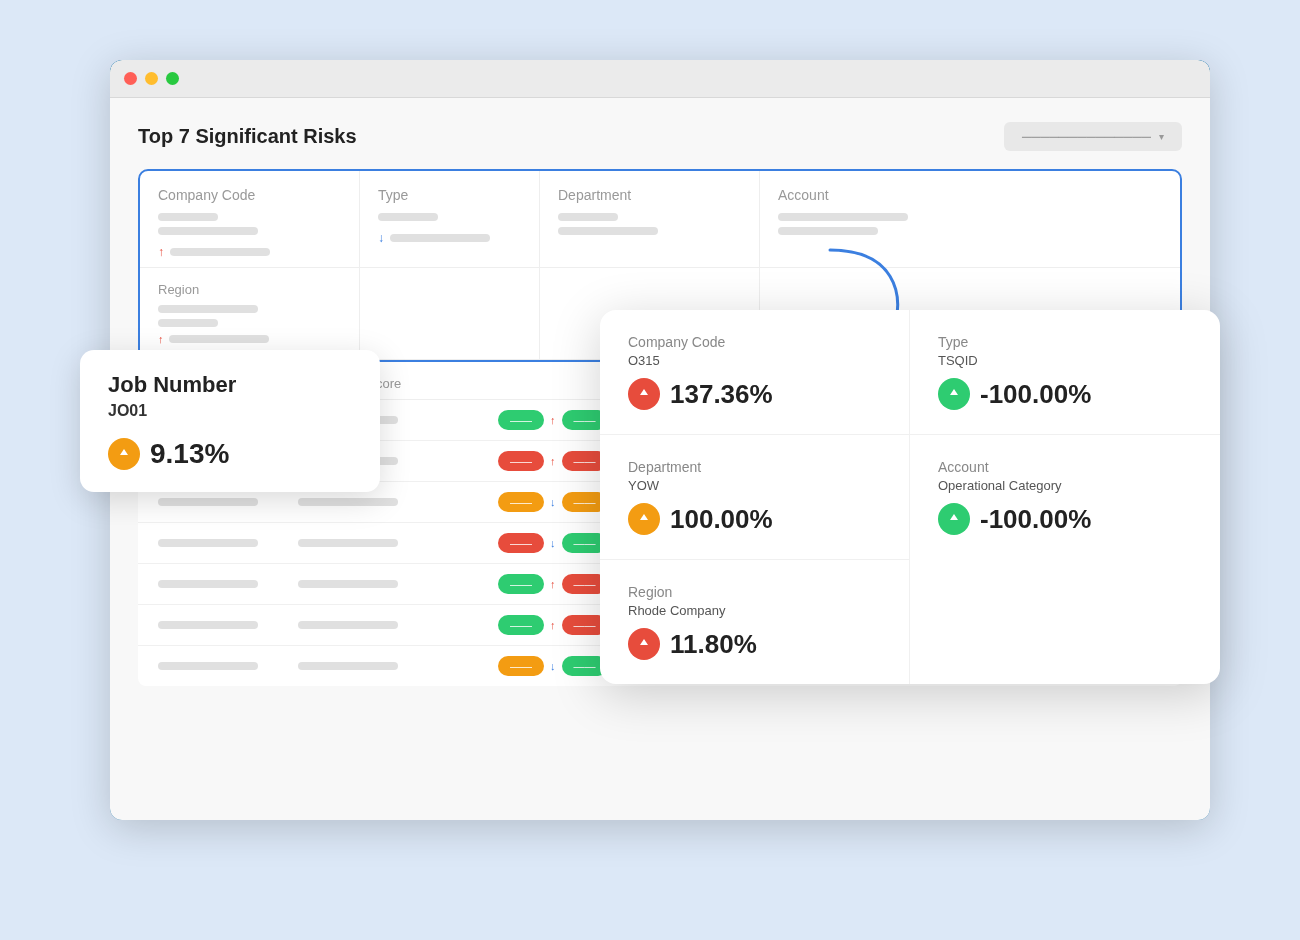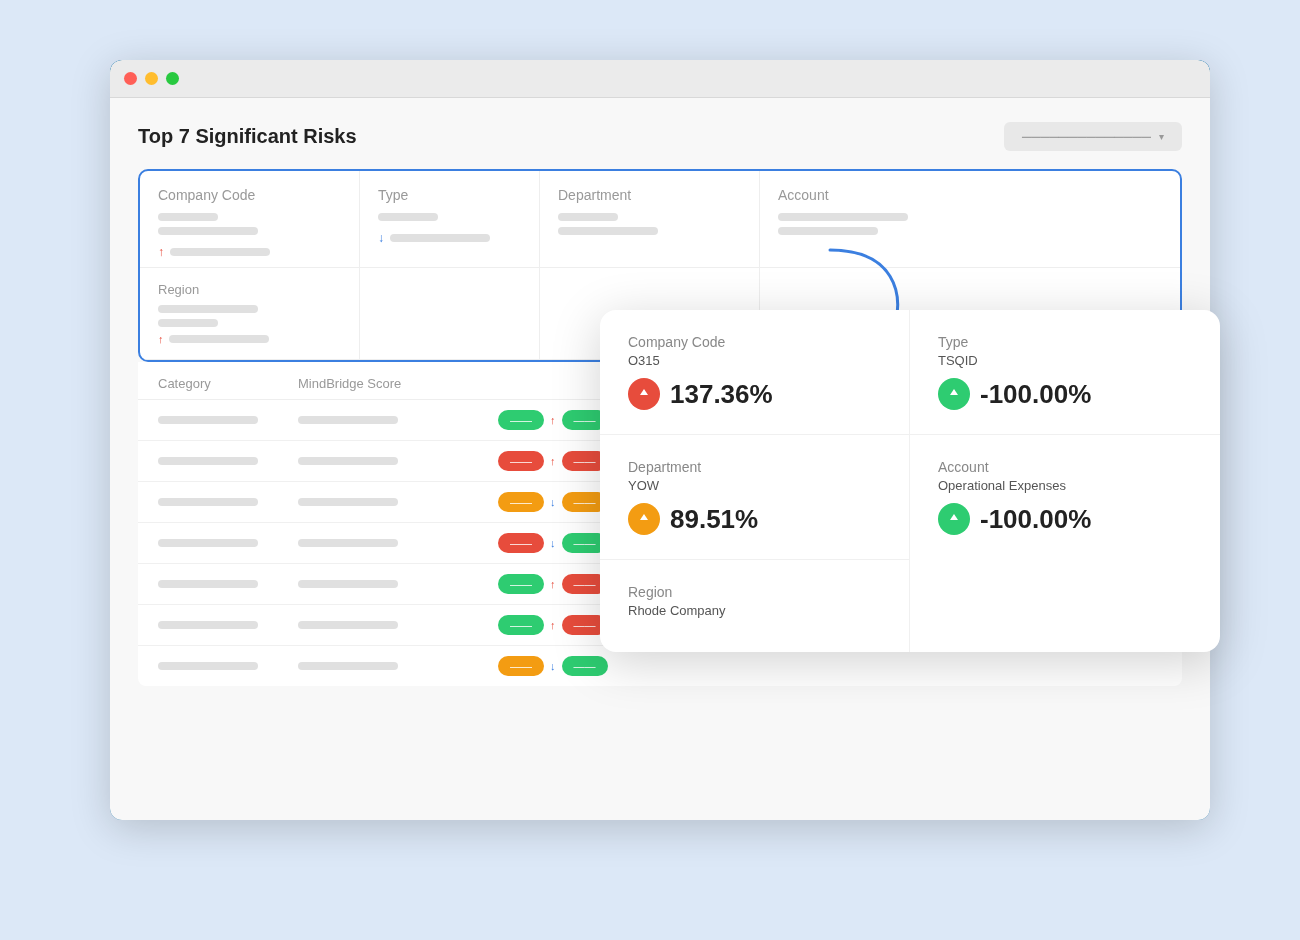--- a/index.html
+++ b/index.html
@@ -513,20 +513,32 @@
             <span class="score-arrow score-arrow-down">↓</span>
             <span class="score-badge badge-green">——</span>
           </div>
           <div class="score-cell"></div>
         </div>
       </div>
 
     </div>
   </div>
 
+  <div class="job-number-card">
+    <div class="job-label">Job Number</div>
+    <div class="job-value">JO01</div>
+    <div class="job-percent">
+      <div class="percent-icon icon-orange">
+        <svg width="14" height="14" viewBox="0 0 14 14">
+          <path d="M7 2 L11 8 L3 8 Z" fill="white"></path>
+        </svg>
+      </div>
+      <span>9.13%</span>
+    </div>
+  </div>
 
   <div class="arrow-curve">
     <svg width="120" height="120" viewBox="0 0 120 120">
       <path d="M 20 10 C 80 10, 100 50, 80 100" stroke="#3b7fe0" stroke-width="3" fill="none" stroke-linecap="round"></path>
       <polygon points="75,100 88,95 82,108" fill="#3b7fe0"></polygon>
     </svg>
   </div>
 
   <div class="detail-card">
     <div class="detail-grid">
@@ -559,39 +571,47 @@
 
       <div class="detail-cell">
         <div class="detail-label">Department</div>
         <div class="detail-sublabel">YOW</div>
         <div class="detail-percent">
           <div class="percent-icon icon-orange">
             <svg width="14" height="14" viewBox="0 0 14 14">
               <path d="M7 2 L11 8 L3 8 Z" fill="white"></path>
             </svg>
           </div>
-          <span>89.51%</span>
+          <span>100.00%</span>
         </div>
       </div>
 
       <div class="detail-cell">
         <div class="detail-label">Account</div>
-        <div class="detail-sublabel">Operational Expenses</div>
+        <div class="detail-sublabel">Operational Category</div>
         <div class="detail-percent">
           <div class="percent-icon icon-green">
             <svg width="14" height="14" viewBox="0 0 14 14">
               <path d="M7 2 L11 8 L3 8 Z" fill="white"></path>
             </svg>
           </div>
           <span>-100.00%</span>
         </div>
       </div>
 
 
       <div class="detail-cell">
         <div class="detail-label">Region</div>
         <div class="detail-sublabel">Rhode Company</div>
+        <div class="detail-percent">
+          <div class="percent-icon icon-red">
+            <svg width="14" height="14" viewBox="0 0 14 14">
+              <path d="M7 2 L11 8 L3 8 Z" fill="white"></path>
+            </svg>
+          </div>
+          <span>11.80%</span>
+        </div>
       </div>
 
     </div>
   </div>
 
 </div>
 
 </body></html>

